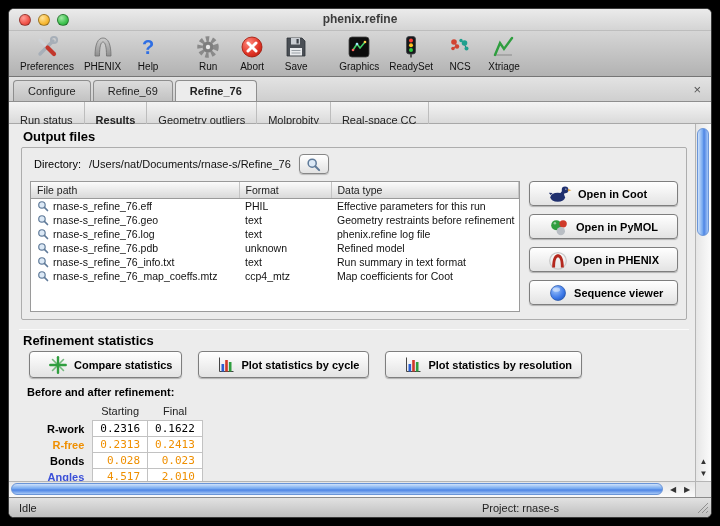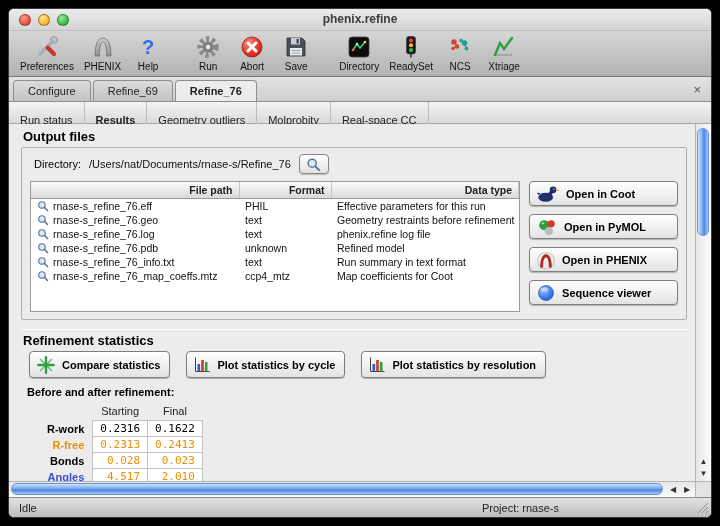--- a/index.html
+++ b/index.html
@@ -74,28 +74,28 @@
     border:1px solid #868686; border-radius:4px;
     background:linear-gradient(#ffffff,#e2e2e2); box-shadow:0 1px 1px rgba(0,0,0,.2);
     cursor:default;
   }
   .files-area { display:flex; gap:9px; align-items:flex-start; }
   .table-box { border:1px solid #9a9a9a; background:#fff; width:500px; height:131px; overflow:hidden; }
   table.files { border-collapse:collapse; width:100%; font-size:10.5px; table-layout:fixed; }
   table.files th {
     background:linear-gradient(#fbfbfb,#d9d9d9);
     border-right:1px solid #c4c4c4; border-bottom:1px solid #9a9a9a;
-    font-weight:bold; text-align:right; padding:2px 6px; color:#222;
+    font-weight:normal; text-align:left; padding:2px 6px; color:#222;
   }
   table.files col.c1 { width:208px; } table.files col.c2 { width:92px; }
   table.files td { padding:1px 6px; white-space:nowrap; overflow:hidden; color:#111; }
   .cell-flex { display:flex; align-items:center; gap:4px; }
   .side-buttons { display:flex; flex-direction:column; gap:8px; width:152px; }
   .action-btn, .stat-btn {
-    display:flex; align-items:center; gap:6px; height:25px; padding:0 9px 0 6px;
+    display:flex; align-items:center; gap:6px; height:25px; padding:0 9px 0 18px;
     background:linear-gradient(#ffffff,#e3e3e3); border:1px solid #7e7e7e; border-radius:4px;
     font-weight:bold; font-size:11px; color:#000; box-shadow:0 1px 1px rgba(0,0,0,.25);
     cursor:default; white-space:nowrap;
   }
   .divider { height:1px; background:#c2c2c2; border-bottom:1px solid #fafafa; margin:9px 2px 3px; }
   .stat-btn-row { display:flex; gap:16px; margin:0 0 8px 12px; }
   .stat-btn { height:27px; }
   .before-after { font-size:11px; font-weight:bold; margin:2px 0 6px 10px; }
   table.stats { border-collapse:collapse; margin-left:28px; font-size:11px; }
   table.stats th { font-weight:normal; padding:1px 6px 3px; text-align:center; color:#222; }
@@ -252,21 +252,21 @@
     <div class="tb-item">
       <span class="tb-icon">
         <svg width="26" height="26" viewBox="0 0 26 26">
           <rect x="3" y="3" width="20" height="20" rx="3" fill="#0c0c0c" stroke="#444" stroke-width="0.8"></rect>
           <path d="M7,16 L11,10 L14,14 L19,8" stroke="#45d06a" stroke-width="1.6" fill="none"></path>
           <circle cx="11" cy="10" r="1.3" fill="#9fe8ff"></circle>
           <circle cx="19" cy="8" r="1.3" fill="#ffd24a"></circle>
           <circle cx="7" cy="16" r="1.3" fill="#ff6a5e"></circle>
         </svg>
       </span>
-      <span class="tb-label">Directory</span>
+      <span class="tb-label">Graphics</span>
     </div>
     <div class="tb-item">
       <span class="tb-icon">
         <svg width="26" height="26" viewBox="0 0 26 26">
           <rect x="8.5" y="2.5" width="9" height="17.5" rx="2.5" fill="#17191c" stroke="#3c4046" stroke-width="0.8"></rect>
           <circle cx="13" cy="6.5" r="2" fill="#ff4136"></circle>
           <circle cx="13" cy="11.2" r="2" fill="#ffc21f"></circle>
           <circle cx="13" cy="15.9" r="2" fill="#2ecc40"></circle>
           <rect x="12" y="20" width="2" height="3.5" fill="#555"></rect>
         </svg>

